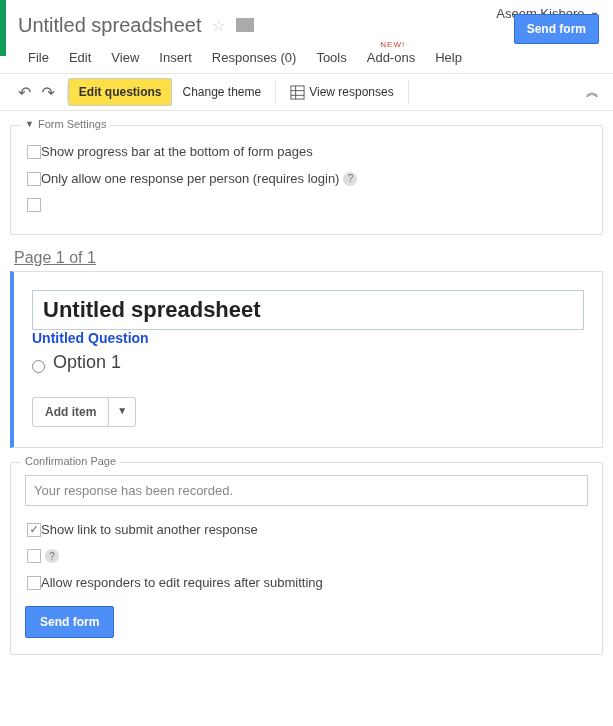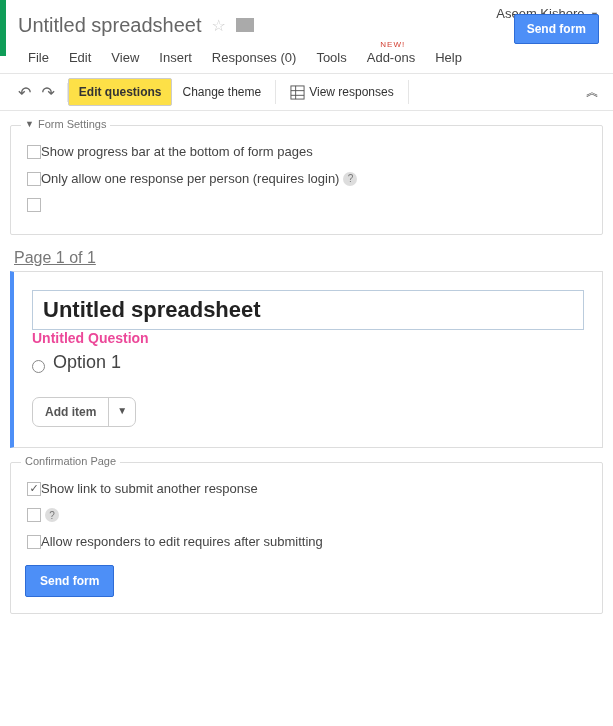--- a/index.html
+++ b/index.html
@@ -34,24 +34,24 @@
   .caret-down { font-size:9px; color:#666; }
   .setting-row { display:flex; align-items:center; padding:6px 2px; gap:0; }
   .checkbox { width:14px; height:14px; border:1px solid #bbb; background:#fff; display:flex; align-items:center; justify-content:center; font-size:11px; color:#555; flex-shrink:0; }
   .checkbox.checked::after { content:"✓"; }
   .help-bubble { width:14px; height:14px; border-radius:50%; background:#ddd; color:#777; font-size:10px; display:flex; align-items:center; justify-content:center; margin-left:4px; }
   .page-block { margin:14px 10px; position:relative; }
   .page-label { font-size:16px; color:#777; padding:0 4px; margin-bottom:4px; display:block;text-decoration:underline; }
   .form-card { border:1px solid #ddd; border-left:4px solid #4d8ff7; padding:18px 18px 20px; }
   .form-title-input { width:100%; border:1px solid #bcd; padding:6px 10px; font-size:22px; font-weight:bold; color:#222; }
   .form-desc { color:#aaa; font-size:14px; padding:14px 2px 18px; }
-  .question-title { font-weight:bold; font-size:14px; color:#ec4899; padding-bottom:6px; }
+  .question-title { font-weight:bold; font-size:14px; color:#1d4ed8; padding-bottom:6px; }
   .option-row { display:flex; align-items:flex-end; gap:8px; font-size:18px; color:#444; }
   .radio { width:13px; height:13px; border:1px solid #888; border-radius:50%; }
-  .add-item-btn { margin-top:24px; display:inline-flex; border:1px solid #ccc; border-radius:7px; }
+  .add-item-btn { margin-top:24px; display:inline-flex; border:1px solid #ccc; border-radius:2px; }
   .add-item-main { padding:7px 12px; font-size:12px; font-weight:bold; color:#555; border-right:1px solid #ccc; }
   .add-item-drop { padding:7px 8px; font-size:10px; color:#555; }
   .conf-input { width:100%; border:1px solid #ccc; padding:7px 8px; font-size:13px; color:#888; margin-bottom:10px; }
   .send-btn-bottom { background:#4d8ff7; color:#fff; border:1px solid #2e6cd6; border-radius:2px; padding:8px 14px; font-weight:bold; font-size:12px; cursor:pointer; margin-top:10px; }
   svg.small-icon { width:15px; height:15px; }
 </style>
 </head>
 <body>
 
 <div class="green-bar"></div>
@@ -135,20 +135,21 @@
       <span class="add-item-main">Add item</span>
       <span class="add-item-drop">▼</span>
     </div>
   </div>
 </div>
 
 <div class="section">
   <div class="section-label">
     <span>Confirmation Page</span>
   </div>
+  <input class="conf-input" value="Your response has been recorded." style="">
   <div class="setting-row">
     <span class="checkbox checked"></span>
     <span>Show link to submit another response</span>
   </div>
   <div class="setting-row">
     <span class="checkbox"></span>
     <span class="help-bubble">?</span>
   </div>
   <div class="setting-row">
     <span class="checkbox"></span>

